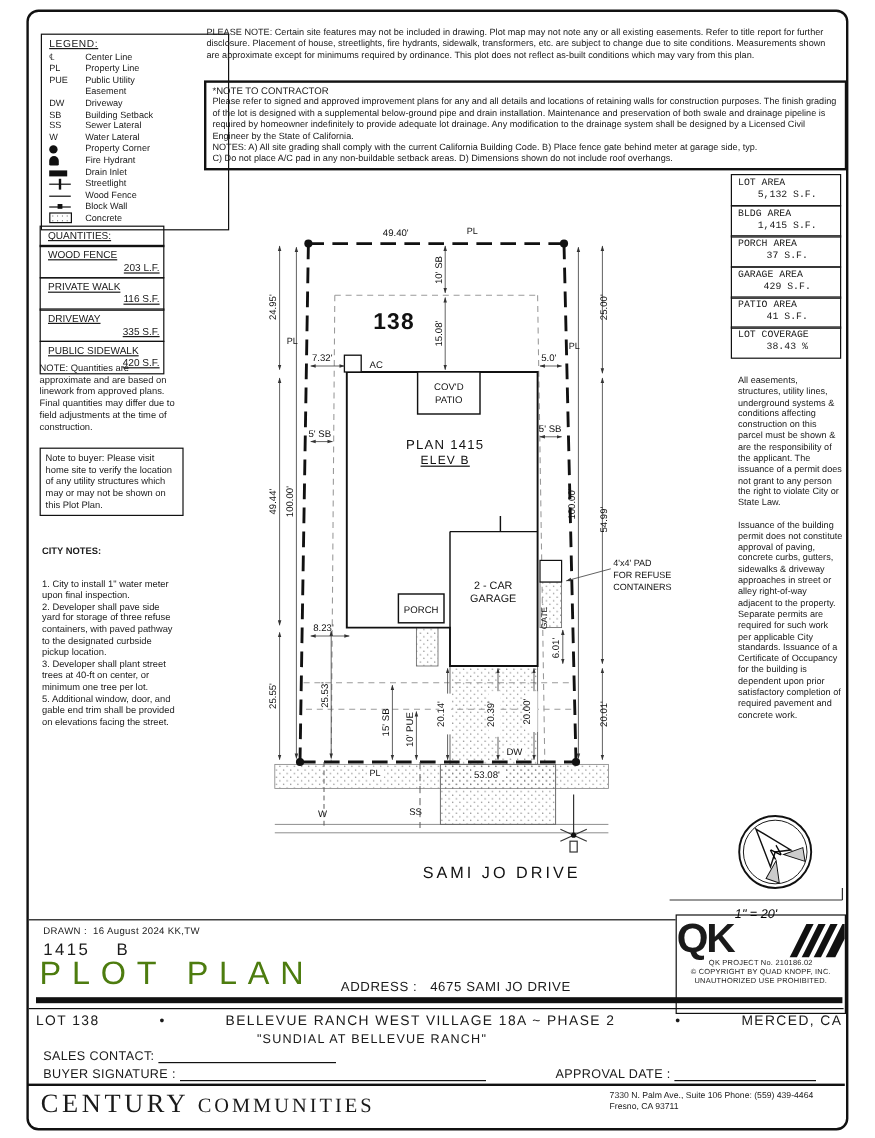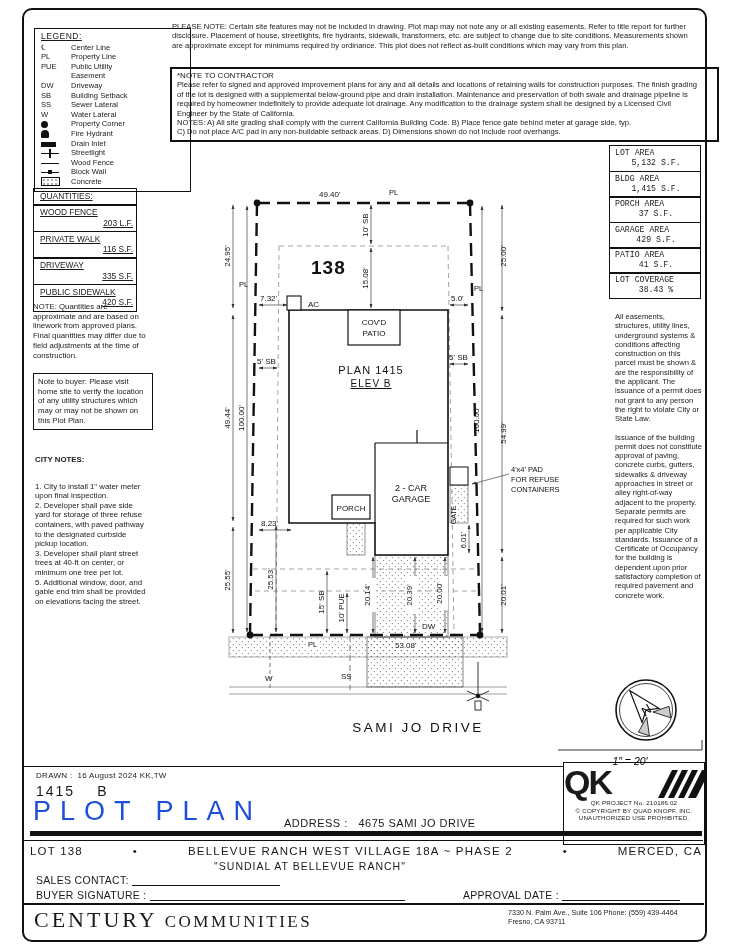--- a/index.html
+++ b/index.html
@@ -21,21 +21,21 @@
   .ic-light:before{content:"";position:absolute;left:0;right:0;top:4px;border-top:1.4px solid #111;}
   .ic-light:after{content:"";position:absolute;left:8px;top:0;width:1.6px;height:9px;background:#111;}
   .ic-fence{width:18px;height:2px;border-top:1.8px solid #111;margin-top:3px;}
   .ic-wall{width:18px;height:6px;position:relative;}
   .ic-wall:before{content:"";position:absolute;left:0;right:0;top:3px;border-top:1.3px solid #111;}
   .ic-wall:after{content:"";position:absolute;left:7px;top:1px;width:4px;height:4px;background:#111;}
   .ic-conc{width:17px;height:7px;border:1px solid #111;
     background-image:radial-gradient(circle,#555 .6px,transparent .8px);background-size:4px 4px;}
   
   .top-note{left:172px;top:22px;width:528px;font-size:7.6px;line-height:9.4px;}
-  .contractor{left:170px;top:67px;width:522px;border:2.2px solid #111;padding:2px 18px 3px 5px;font-size:7.6px;line-height:9.4px;}
+  .contractor{left:170px;top:67px;width:522px;border:2.2px solid #111;padding:2px 5px 3px 5px;font-size:7.6px;line-height:9.4px;}
   .contractor .t{font-size:8px;}
   .pre{white-space:pre-line;}
   
   .areas{left:609px;top:147px;width:92px;}
   .area-cell{border:1.6px solid #111;margin-top:-1.6px;padding:2px 3px 3px 5px;font-size:8.2px;line-height:10px;font-family:Liberation Mono, monospace;}
   .area-cell .v{text-align:center;}
   .legal{left:615px;top:312px;width:87px;font-size:7.6px;line-height:9.3px;}
   .legal p{margin:0 0 9px 0;}
   
   .quant{left:33px;top:190px;width:104px;text-decoration:underline;}
@@ -44,21 +44,21 @@
   .q-note{left:33px;top:302px;width:114px;font-size:7.8px;line-height:9.7px;}
   .buyer-note{left:33px;top:373px;width:110px;border:1.6px solid #111;padding:3px 4px;font-size:7.8px;line-height:9.7px;}
   .city{left:35px;top:455px;width:112px;font-size:7.8px;line-height:9.6px;}
   .city .t{margin-bottom:17px;font-weight:bold;}
   
   .hline{border-top:1.4px solid #111;height:0;}
   .bar{background:#111;}
   .drawn{left:36px;top:771px;font-size:8px;letter-spacing:.3px;}
   .plancode{left:36px;top:783px;font-size:14px;letter-spacing:2px;}
   .plancode .b{margin-left:22px;}
-  .sheet-title{left:33px;top:796px;font-size:27px;letter-spacing:9px;color:#1d4ed8;}
+  .sheet-title{left:33px;top:796px;font-size:27px;letter-spacing:9px;color:#4d7c0f;}
   .address{left:284px;top:817px;font-size:11px;letter-spacing:.5px;}
   .lot-row{left:30px;top:845px;width:672px;display:flex;align-items:flex-start;font-size:11.5px;letter-spacing:1.2px;}
   .lot-row .sp{flex:1;text-align:center;}
   .subtitle{left:30px;top:860px;width:560px;text-align:center;font-size:10.5px;letter-spacing:1px;}
   .sig{font-size:10.5px;letter-spacing:.3px;}
   .u{display:inline-block;border-bottom:1.2px solid #111;height:10px;vertical-align:bottom;}
   
   .footer-brand{left:34px;top:907px;display:flex;align-items:baseline;font-family:"Liberation Serif",serif;}
   .footer-brand .c1{font-size:22px;letter-spacing:3px;}
   .footer-brand .c2{font-size:17px;letter-spacing:2.5px;margin-left:7px;}

